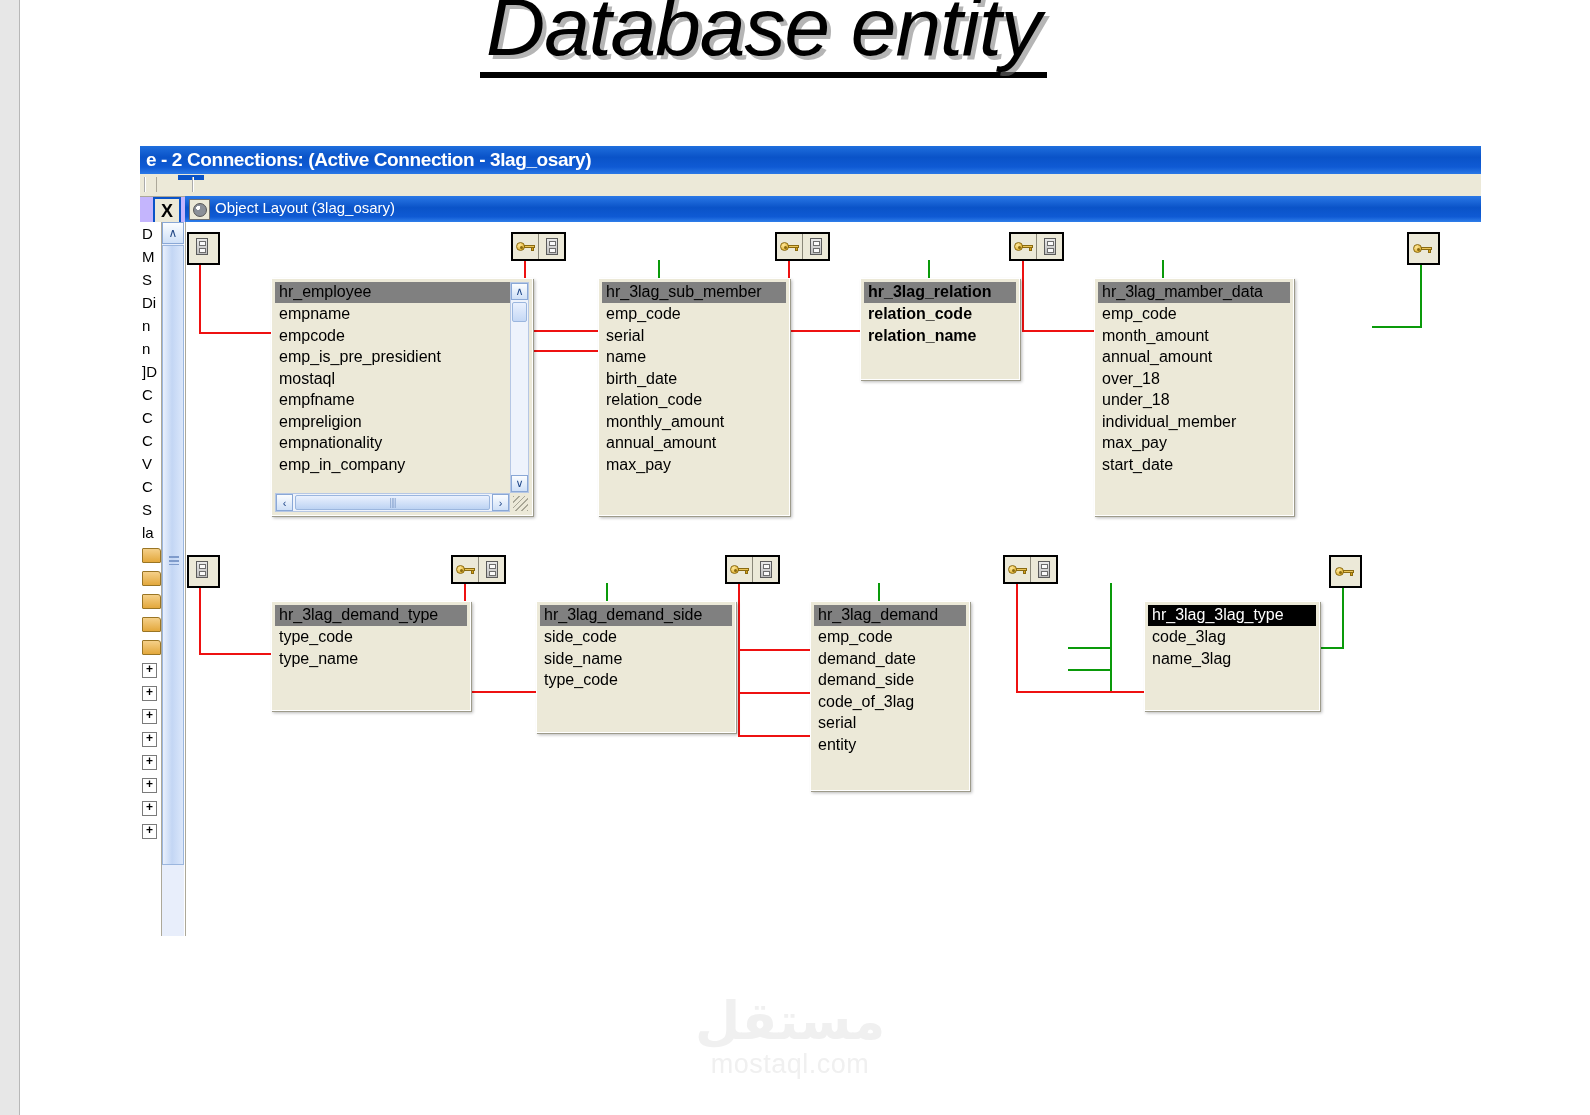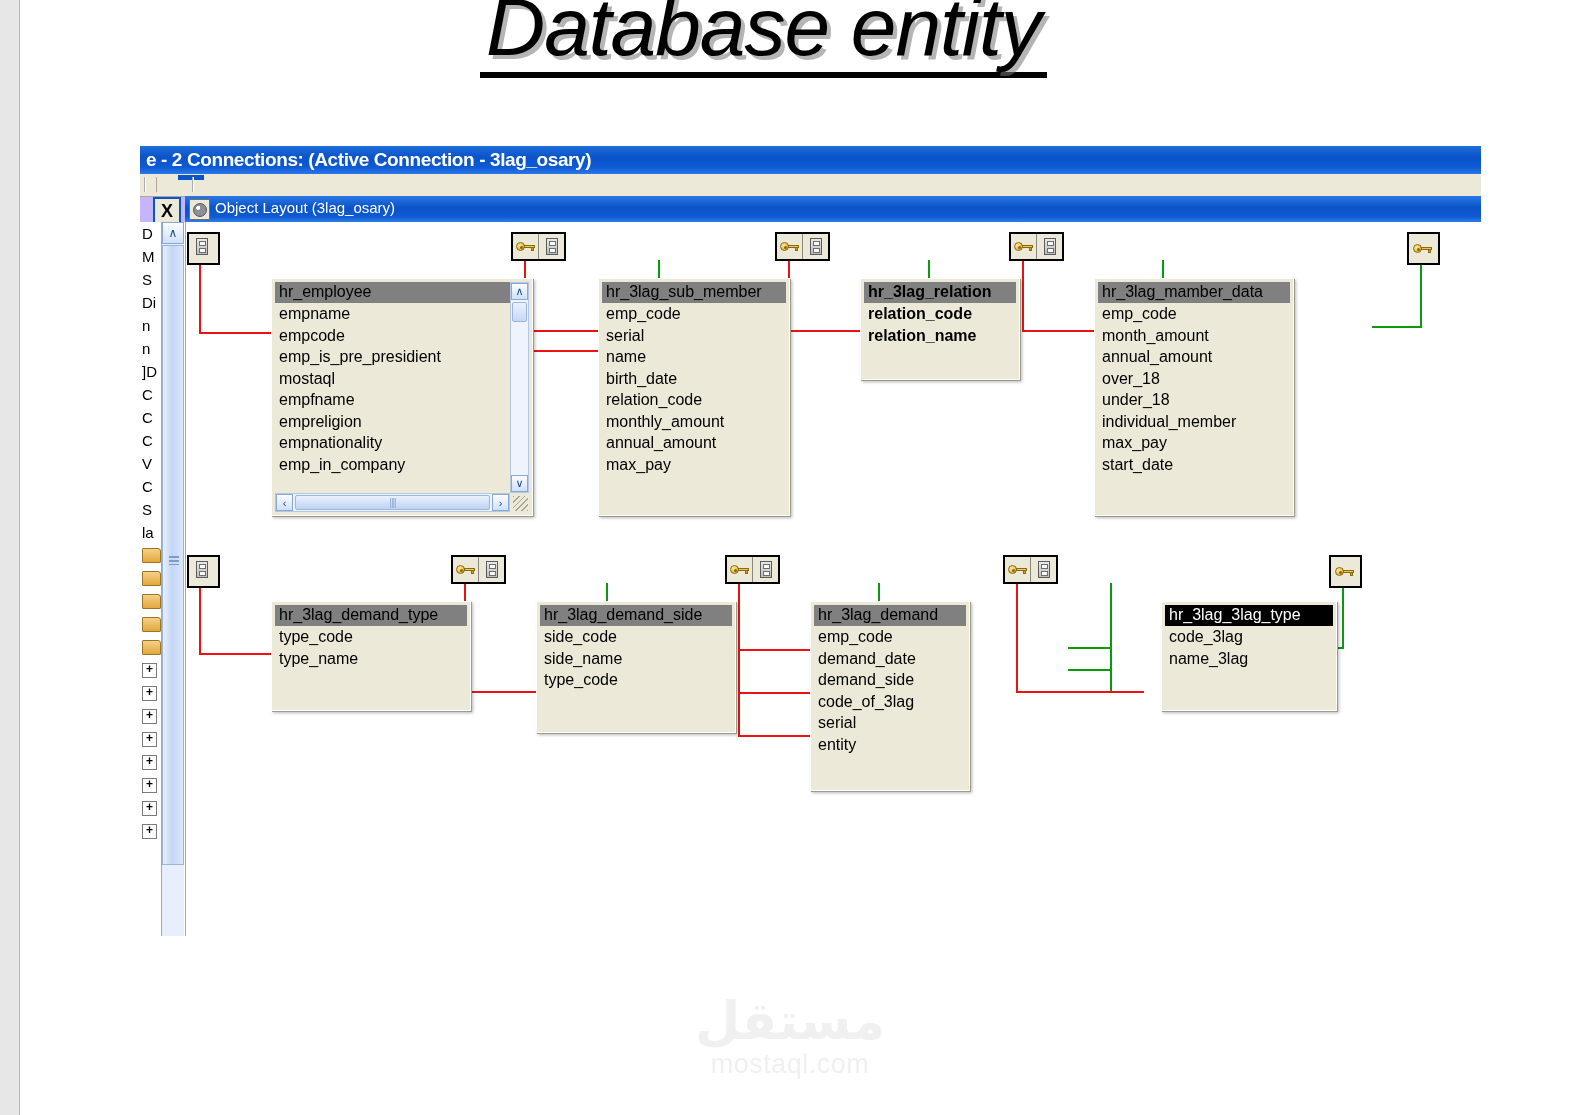--- a/index.html
+++ b/index.html
@@ -474,21 +474,21 @@
         <div class="entity-head">hr_3lag_demand</div>
         <div class="entity-field">emp_code</div>
         <div class="entity-field">demand_date</div>
         <div class="entity-field">demand_side</div>
         <div class="entity-field">code_of_3lag</div>
         <div class="entity-field">serial</div>
         <div class="entity-field">entity</div>
       </div>
     </div>
 
-    <div class="entity" style="left:958px;top:379px;width:176px;height:110px;margin-left:17px;">
+    <div class="entity" style="left:958px;top:379px;width:176px;height:110px;">
       <div class="entity-inner">
         <div class="entity-head selected">hr_3lag_3lag_type</div>
         <div class="entity-field">code_3lag</div>
         <div class="entity-field">name_3lag</div>
       </div>
     </div>
 
   </div>
 </div>
 

